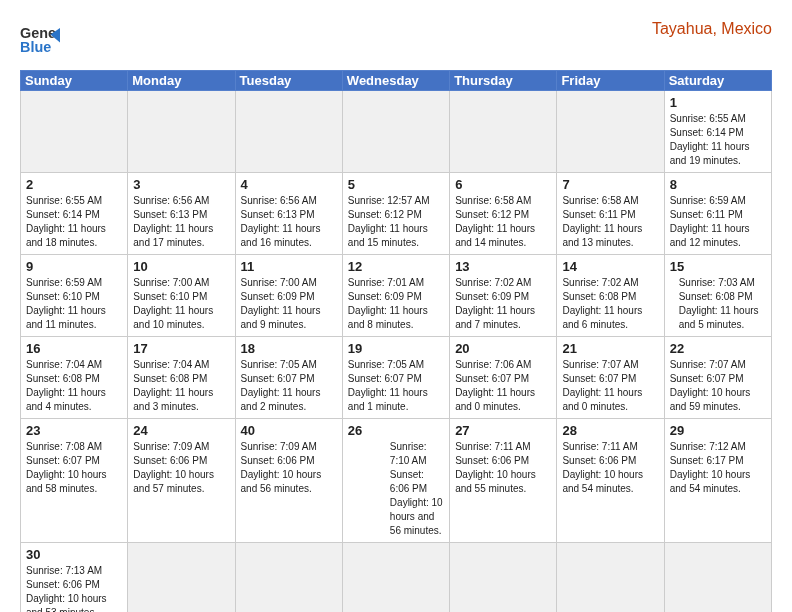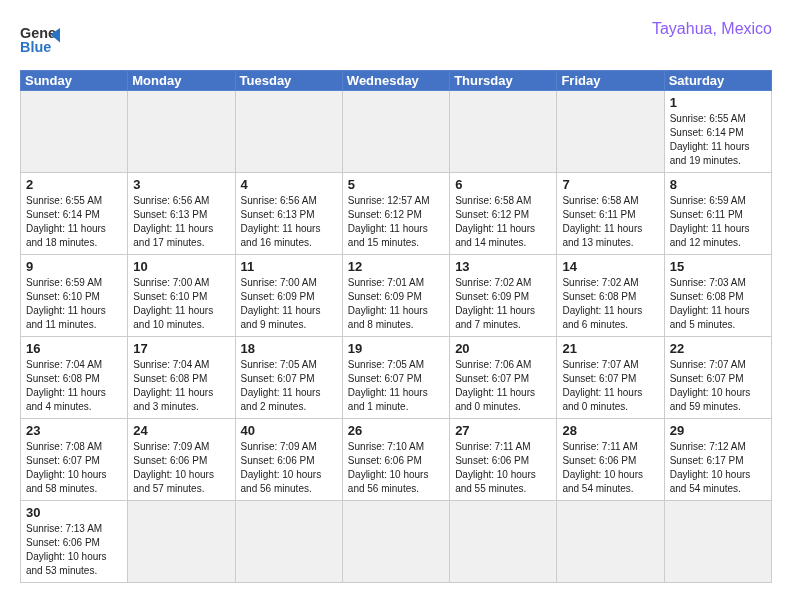--- a/index.html
+++ b/index.html
@@ -29,21 +29,21 @@
       text-align: right;
     }
     .month-year {
       font-size: 36px;
       font-weight: bold;
       color: #222;
       line-height: 1.1;
     }
     .location {
       font-size: 16px;
-      color: #8b5cf6;
+      color: #c2410c;
     }
     .calendar {
       width: 100%;
       border-collapse: collapse;
       border: 1px solid #bbb;
     }
     .calendar th {
       background: #4472C4;
       color: #fff;
       font-size: 13px;
@@ -200,21 +200,21 @@
 Daylight: 11 hours and 7 minutes.</div>
         </td>
         <td>
           <span class="day-number">14</span>
           <div class="day-info" style="white-space: pre-line;">Sunrise: 7:02 AM
 Sunset: 6:08 PM
 Daylight: 11 hours and 6 minutes.</div>
         </td>
         <td>
           <span class="day-number">15</span>
-          <div class="day-info" style="white-space: pre-line;">Sunrise: 7:03 AM
+          <div class="day-info" style="white-space: pre-line; margin-left: 9px;">Sunrise: 7:03 AM
 Sunset: 6:08 PM
 Daylight: 11 hours and 5 minutes.</div>
         </td>
       </tr>
       <tr>
         <td>
           <span class="day-number">16</span>
           <div class="day-info" style="white-space: pre-line;">Sunrise: 7:04 AM
 Sunset: 6:08 PM
 Daylight: 11 hours and 4 minutes.</div>
@@ -270,21 +270,21 @@
 Daylight: 10 hours and 57 minutes.</div>
         </td>
         <td>
           <span class="day-number">40</span>
           <div class="day-info" style="white-space: pre-line;">Sunrise: 7:09 AM
 Sunset: 6:06 PM
 Daylight: 10 hours and 56 minutes.</div>
         </td>
         <td>
           <span class="day-number">26</span>
-          <div class="day-info" style="white-space: pre-line;">Sunrise: 7:10 AM
+          <div class="day-info" style="white-space: pre-line; margin-left: 42px;">Sunrise: 7:10 AM
 Sunset: 6:06 PM
 Daylight: 10 hours and 56 minutes.</div>
         </td>
         <td>
           <span class="day-number">27</span>
           <div class="day-info" style="white-space: pre-line;">Sunrise: 7:11 AM
 Sunset: 6:06 PM
 Daylight: 10 hours and 55 minutes.</div>
         </td>
         <td>

